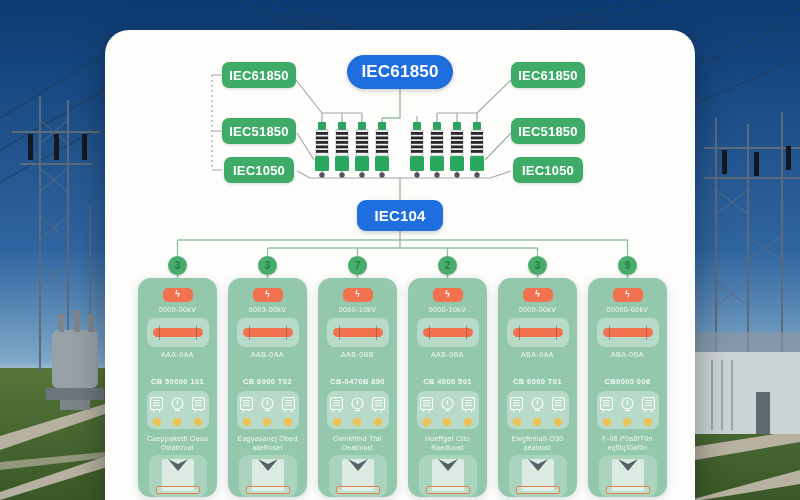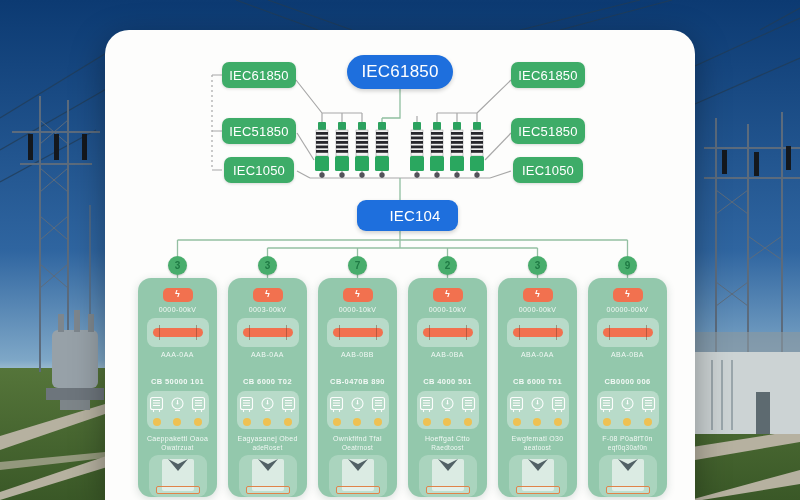--- a/index.html
+++ b/index.html
@@ -9,26 +9,26 @@
     background:#0c3a72;
   }
   .bg{position:absolute;left:0;top:0;z-index:0;}
   .card{
     position:absolute;left:105px;top:30px;width:590px;height:470px;
     background:#fdfdfc;border-radius:24px 24px 0 0;z-index:1;
     box-shadow:0 10px 34px rgba(0,0,0,.35);
   }
   .overlay{position:absolute;left:0;top:0;z-index:2;pointer-events:none;}
   .node{
-    position:absolute;z-index:3;color:#fff;font-weight:normal;
+    position:absolute;z-index:3;color:#fff;font-weight:bold;
     display:flex;align-items:center;justify-content:center;
     letter-spacing:.2px;
   }
   .blue-top{left:347px;top:55px;width:106px;height:34px;border-radius:17px;background:#1e6fdd;font-size:17px;box-shadow:0 2px 4px rgba(0,0,0,.18);}
-  .blue-mid{left:357px;top:200px;width:86px;height:31px;border-radius:9px;background:#1e6fdd;font-size:15px;box-shadow:0 2px 4px rgba(0,0,0,.18);padding-left:15px;}
+  .blue-mid{left:357px;top:200px;width:86px;height:31px;border-radius:9px;background:#1e6fdd;font-size:15px;box-shadow:0 2px 4px rgba(0,0,0,.18);}
   .green{background:#3eac68;width:74px;height:26px;border-radius:7px;font-size:13px;box-shadow:0 1px 3px rgba(0,0,0,.15);}
   .gl1{left:222px;top:62px;} .gl2{left:222px;top:118px;} .gl3{left:224px;top:157px;width:70px;}
   .gr1{left:511px;top:62px;} .gr2{left:511px;top:118px;} .gr3{left:513px;top:157px;width:70px;}
   .bay-badge{
     position:absolute;top:256px;width:19px;height:19px;border-radius:50%;
     background:#48ad6c;z-index:4;color:#1f7a44;font-size:10px;font-weight:bold;
     display:flex;align-items:center;justify-content:center;
     box-shadow:0 1px 2px rgba(0,0,0,.2);
   }
   .panel{

